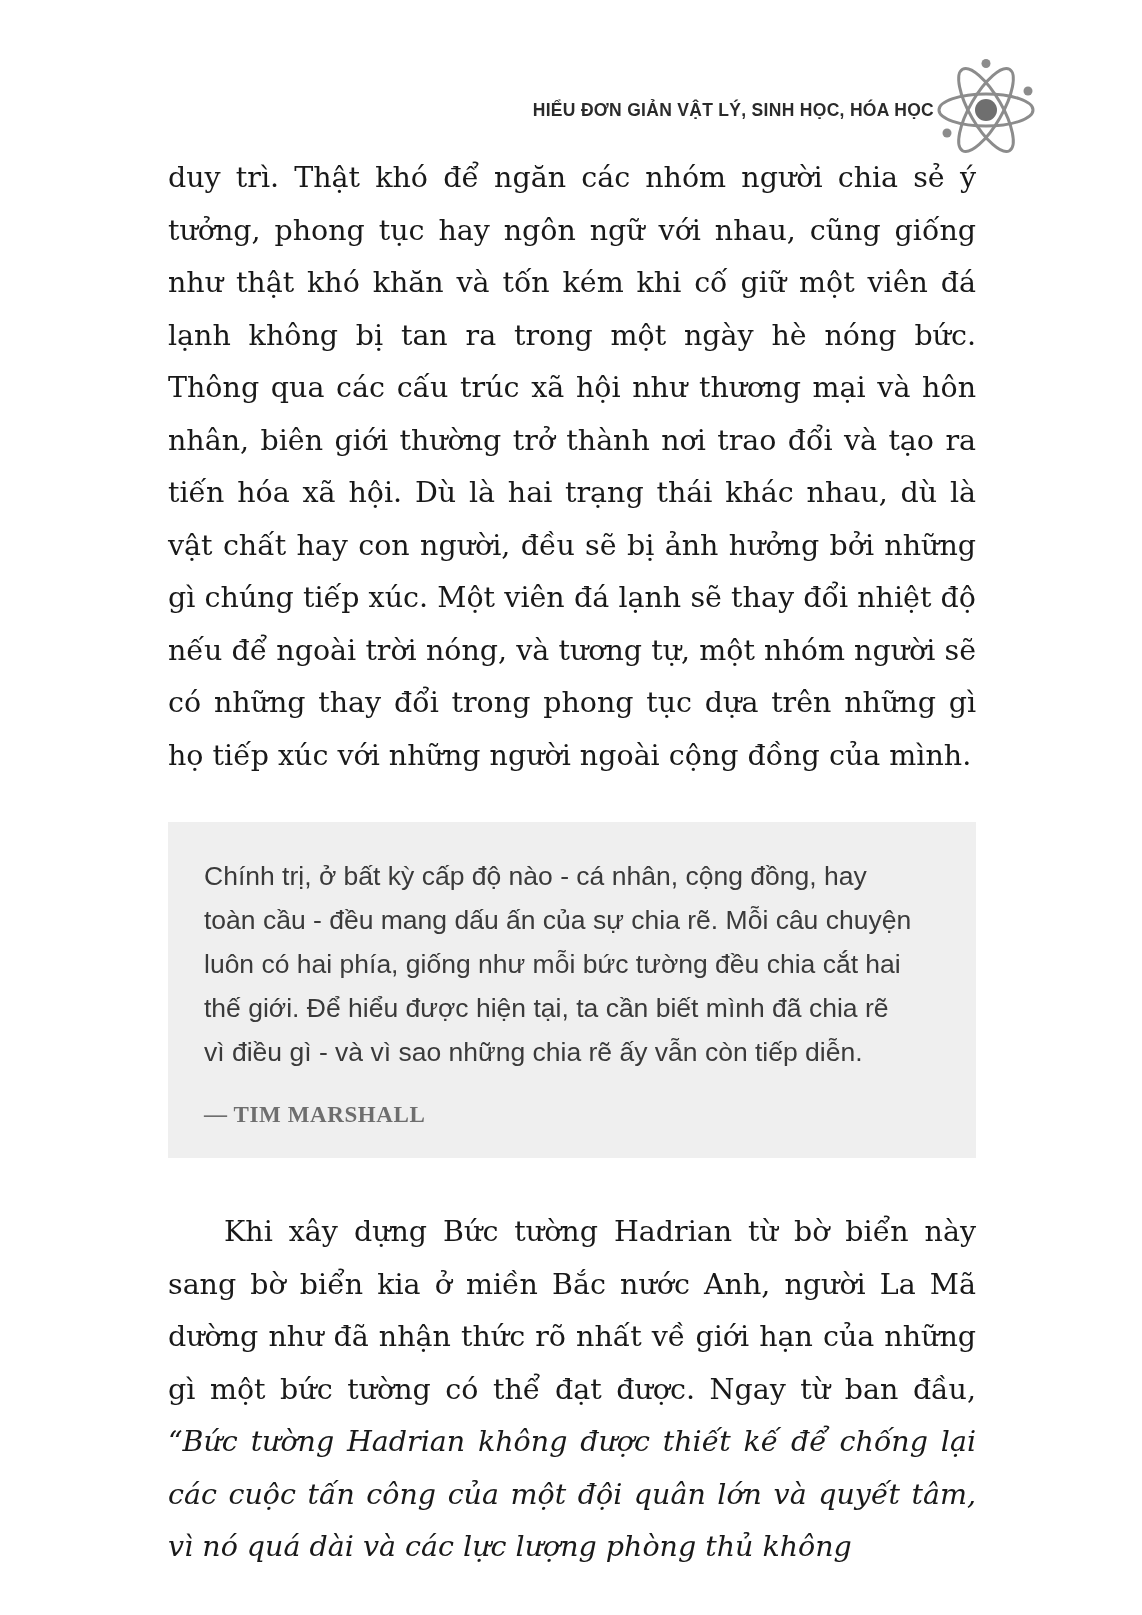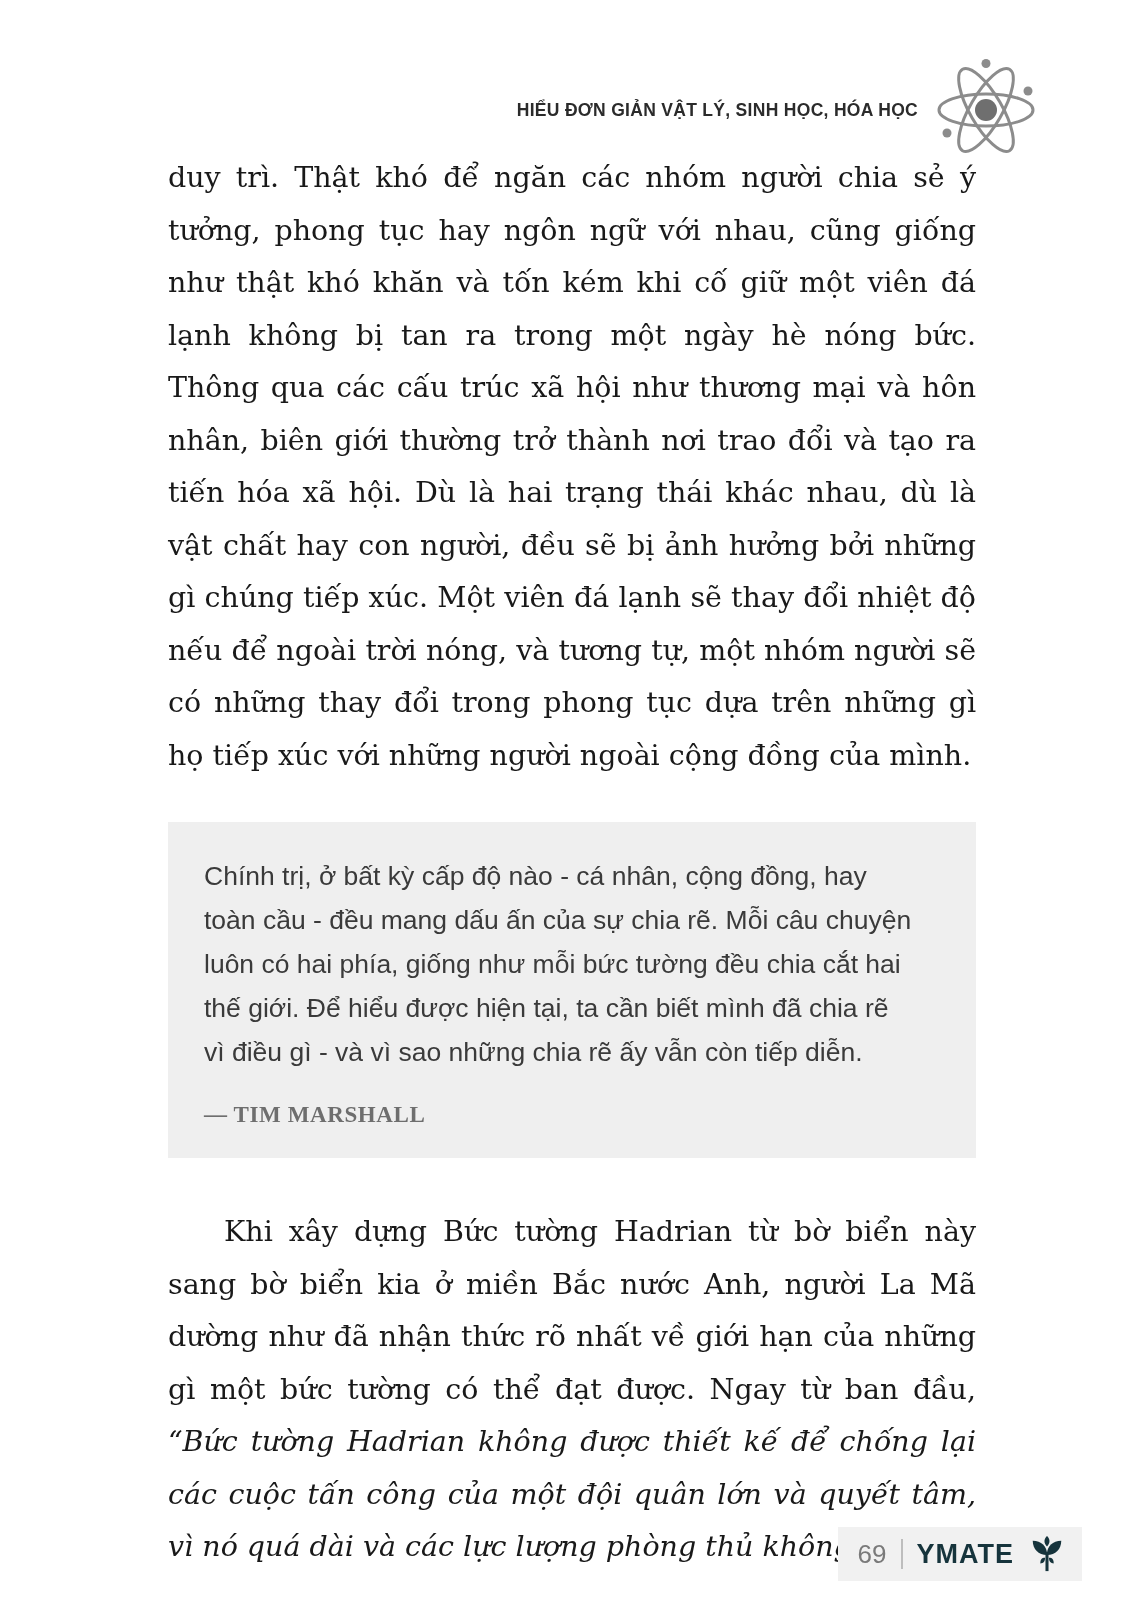--- a/index.html
+++ b/index.html
@@ -15,21 +15,21 @@
     overflow: hidden;
   }
 
   
   .header {
     position: absolute;
     top: 58px;
     right: 104px;
     display: flex;
     align-items: center;
-    gap: 16px;
+    gap: 0;
   }
   .header-text {
     text-align: right;
     font-family: "Liberation Sans", sans-serif;
     font-weight: bold;
     font-size: 17.5px;
     line-height: 27px;
     color: #2b2b2b;
     letter-spacing: 0.3px;
   }
@@ -133,31 +133,14 @@
 
     <div class="quote-box">
       <div class="quote-text">Chính trị, ở bất kỳ cấp độ nào - cá nhân, cộng đồng, hay toàn cầu - đều mang dấu ấn của sự chia rẽ. Mỗi câu chuyện luôn có hai phía, giống như mỗi bức tường đều chia cắt hai thế giới. Để hiểu được hiện tại, ta cần biết mình đã chia rẽ vì điều gì - và vì sao những chia rẽ ấy vẫn còn tiếp diễn.</div>
       <div class="quote-attr">— TIM MARSHALL</div>
     </div>
 
     <p class="para"><span class="indent-space"></span><span>Khi xây dựng Bức tường Hadrian từ bờ biển này sang bờ biển kia ở miền Bắc nước Anh, người La Mã dường như đã nhận thức rõ nhất về giới hạn của những gì một bức tường có thể đạt được. Ngay từ ban đầu, </span><span class="italic">“Bức tường Hadrian không được thiết kế để chống lại các cuộc tấn công của một đội quân lớn và quyết tâm, vì nó quá dài và các lực lượng phòng thủ không</span></p>
 
   </div>
 
-  <div class="footer">
-    <span class="page-num">69</span>
-    <span class="footer-divider"></span>
-    <span class="brand">YMATE</span>
-    <span class="brand-icon">
-      <svg viewBox="0 0 40 40" width="38" height="38">
-        <g fill="#16343c">
-          <path d="M20 38 L18.4 38 L18.4 18 L21.6 18 L21.6 38 Z"></path>
-          <path d="M20 20 C 20 12 14 6 5 6 C 5 15 11 21 20 21 Z"></path>
-          <path d="M20 20 C 20 12 26 6 35 6 C 35 15 29 21 20 21 Z"></path>
-          <path d="M20 12 C 20 7 20 4 20 1 C 17 4 16 8 20 12 C 24 8 23 4 20 1 Z"></path>
-          <path d="M13 30 C 16 30 18 28 18 24 C 14 24 13 26 13 30 Z"></path>
-          <path d="M27 30 C 24 30 22 28 22 24 C 26 24 27 26 27 30 Z"></path>
-        </g>
-      </svg>
-    </span>
-  </div>
 
 </div>
 
 </body></html>

